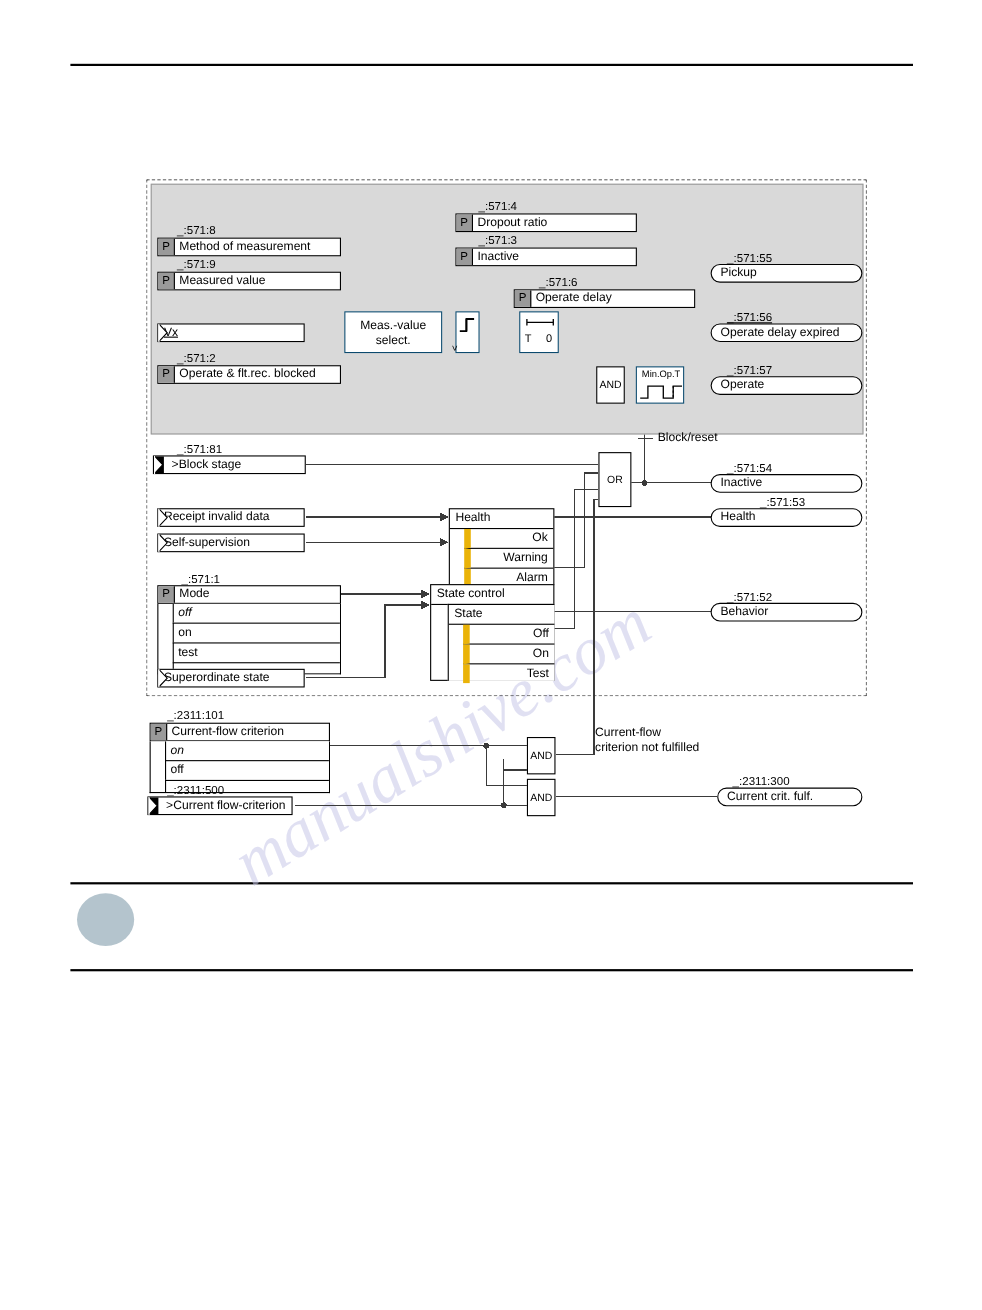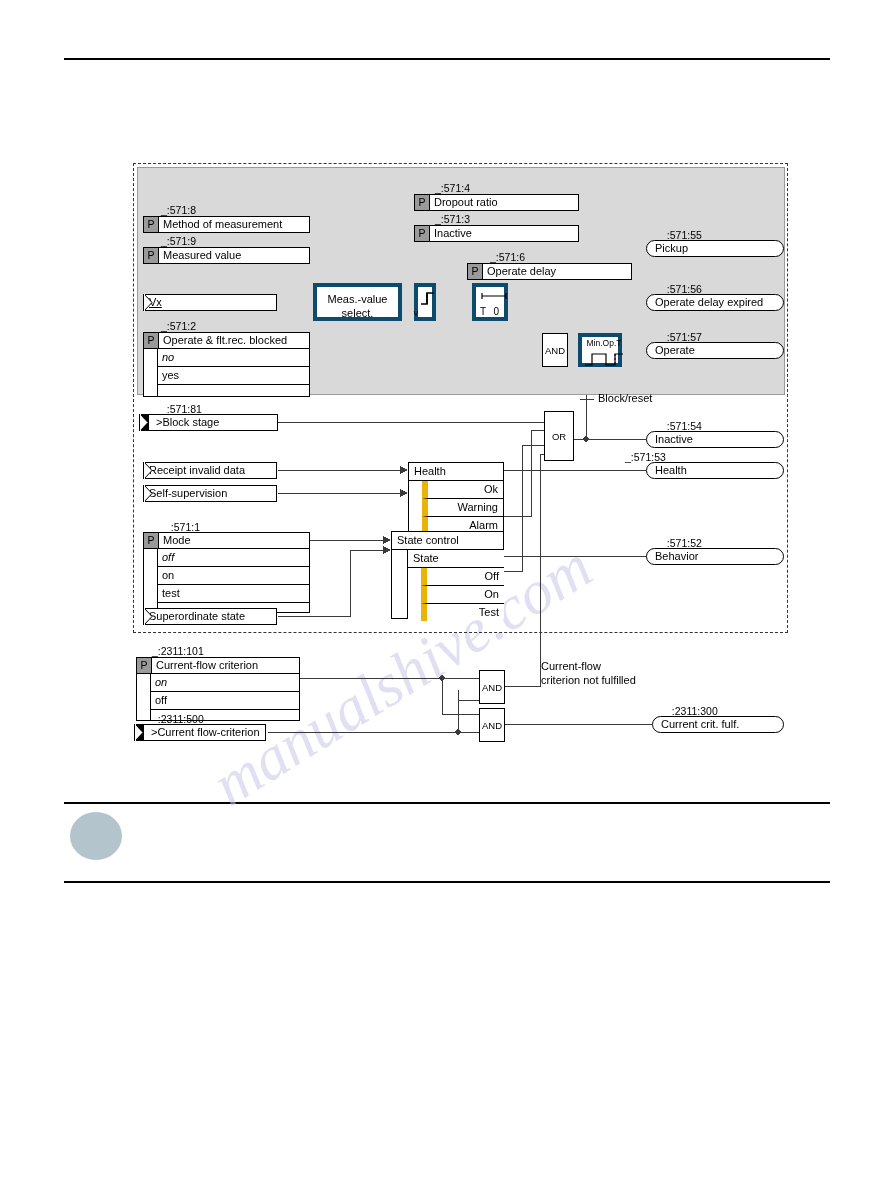--- a/index.html
+++ b/index.html
@@ -75,21 +75,21 @@
 
   
   .pill{
     position:absolute;height:17px;background:#fff;border:1px solid #000;
     border-radius:9px;font-size:11px;line-height:15px;padding-left:8px;
     white-space:nowrap;box-sizing:border-box;
   }
 
   
   .block{
-    position:absolute;background:#fff;border:4px solid #0c4a6e;
+    position:absolute;background:#fff;border:1px solid #0c4a6e;
     font-size:11px;box-sizing:border-box;text-align:center;
   }
   .block.two-line{line-height:14px;padding-top:5px;}
 
   
   .gate{
     position:absolute;background:#fff;border:1px solid #000;
     font-size:9.5px;box-sizing:border-box;
     display:flex;align-items:center;justify-content:center;
   }
@@ -282,25 +282,20 @@
         <path d="M5,9 L5,3 M5,6 L29,6 M29,3 L29,9" stroke="#000" stroke-width="1.2" fill="none"></path>
       </svg>
       <div style="position:absolute;left:4px;top:19px;font-size:10px;">T</div>
       <div style="position:absolute;right:5px;top:19px;font-size:10px;">0</div>
     </div>
 
     <div class="addr" style="left:161px;top:320px;">_:571:2</div>
     <div class="abs param" style="left:143px;top:332px;width:167px;">
       <div class="pmark">P</div>
       <div class="ptxt">Operate &amp; flt.rec. blocked</div>
-    </div>
-    <div class="abs optbox" style="left:143px;top:349px;width:167px;">
-      <div class="optrow first optindent sel">no</div>
-      <div class="optrow optindent">yes</div>
-      <div class="optrow optindent" style="height:11px;"></div>
     </div>
 
     <div class="gate" style="left:542px;top:333px;width:26px;height:34px;">
       <span>AND</span>
     </div>
 
     <div class="block" style="left:578px;top:333px;width:44px;height:34px;">
       <div style="position:absolute;left:2px;top:1px;font-size:8.5px;width:40px;text-align:center;">Min.Op.T</div>
       <svg width="40" height="18" viewBox="0 0 40 18" style="position:absolute;left:2px;top:13px;">
         <path d="M1,15 L8,15 L8,4 L22,4 L22,15 L31,15 L31,4 L39,4" stroke="#000" stroke-width="1.2" fill="none"></path>
@@ -381,21 +376,21 @@
 
     <div class="gate" style="left:544px;top:411px;width:30px;height:50px;">
       <span>OR</span>
     </div>
 
     <div class="note" style="left:598px;top:391px;">Block/reset</div>
 
     <div class="addr" style="left:661px;top:420px;">_:571:54</div>
     <div class="pill" style="left:646px;top:431px;width:138px;">Inactive</div>
 
-    <div class="addr" style="left:625px;top:451px;">_:571:53</div>
+    <div class="addr" style="left:691px;top:451px;">_:571:53</div>
     <div class="pill" style="left:646px;top:462px;width:138px;">Health</div>
 
     <div class="addr" style="left:661px;top:537px;">_:571:52</div>
     <div class="pill" style="left:646px;top:548px;width:138px;">Behavior</div>
 
     <div class="addr" style="left:152px;top:645px;">_:2311:101</div>
     <div class="abs param" style="left:136px;top:657px;width:164px;">
       <div class="pmark">P</div>
       <div class="ptxt">Current-flow criterion</div>
     </div>

